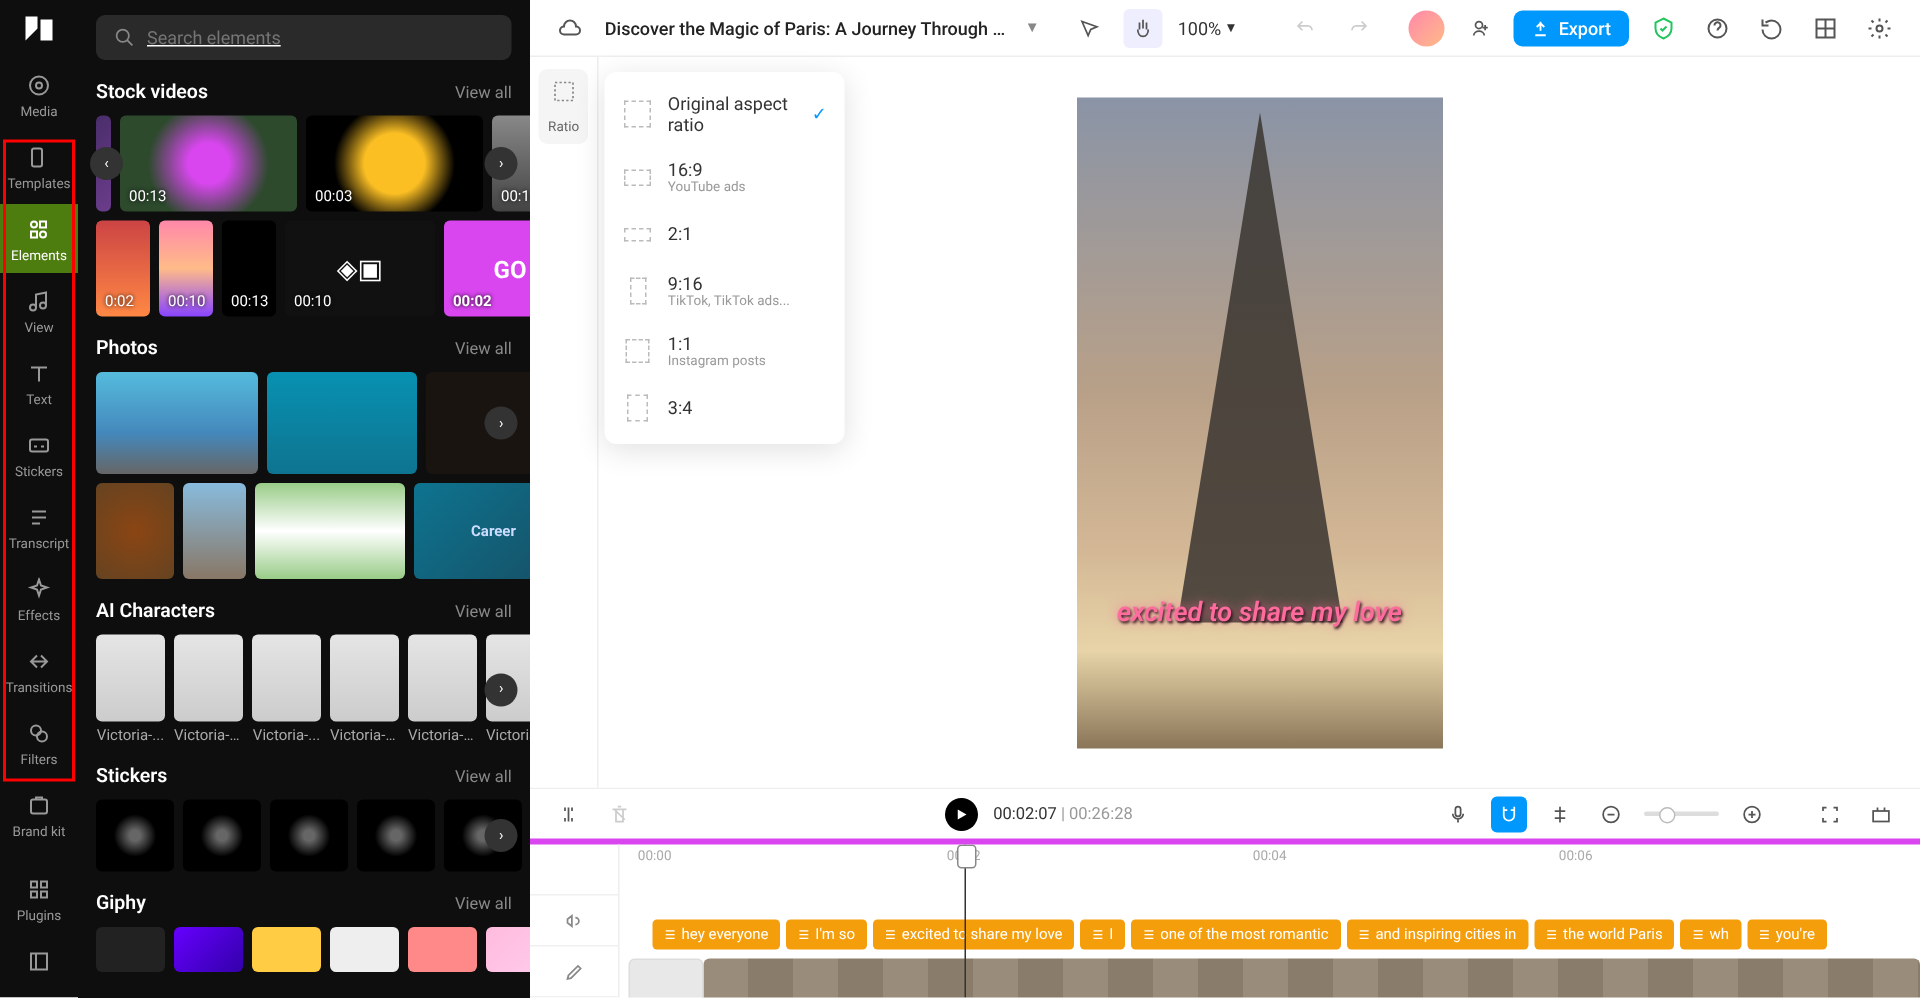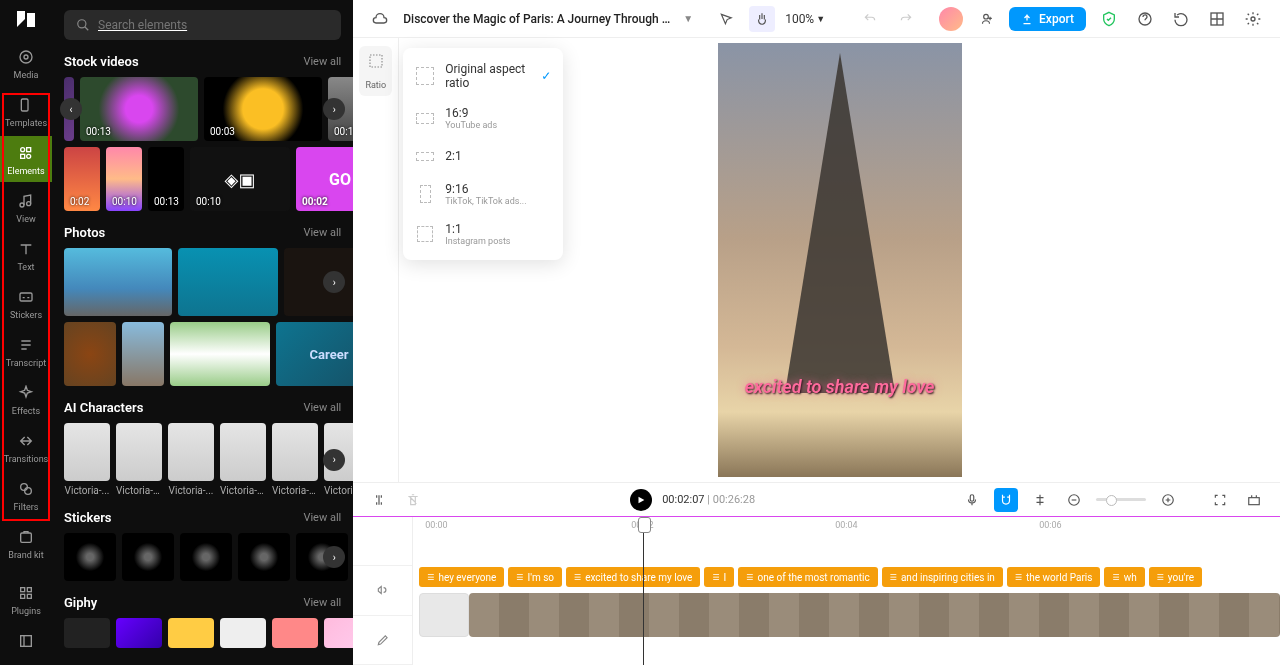--- a/index.html
+++ b/index.html
@@ -69,29 +69,29 @@
 .play-btn { width: 22px; height: 22px; background: #000; border-radius: 50%; display: flex; align-items: center; justify-content: center; cursor: pointer; }
 .time-text { font-size: 11px; color: #333; }
 .time-text .total { color: #999; }
 .timeline-bar .spacer { flex: 1; }
 .tl-icon { width: 24px; height: 24px; display: flex; align-items: center; justify-content: center; cursor: pointer; color: #555; }
 .tl-icon.active { background: #0098fd; color: #fff; border-radius: 4px; }
 .slider-track { width: 50px; height: 3px; background: #ddd; border-radius: 2px; position: relative; }
 .slider-track::after { content:''; position: absolute; left: 10px; top: -3px; width: 9px; height: 9px; background: #fff; border: 1px solid #bbb; border-radius: 50%; }
 
 
-.timeline { height: 149px; border-top: 1px solid #d946ef; display: flex; }
+.timeline { height: 106px; border-top: 4px solid #d946ef; display: flex; }
 .timeline-left { width: 60px; border-right: 1px solid #eee; display: flex; flex-direction: column; }
 .tl-left-row { flex: 1; display: flex; align-items: center; justify-content: center; border-bottom: 1px solid #f0f0f0; }
 .timeline-main { flex: 1; position: relative; overflow: hidden; }
 .ruler { height: 20px; display: flex; position: relative; font-size: 9px; color: #aaa; }
 .ruler-mark { position: absolute; top: 3px; }
 .playhead { position: absolute; top: 0; bottom: 0; width: 1px; background: #333; left: 230px; z-index: 10; }
 .playhead::before { content:''; position: absolute; top: 0; left: -5px; width: 11px; height: 14px; background: #fff; border: 1px solid #888; border-radius: 3px; }
-.caption-track { position: absolute; top: 50px; left: 0; right: 0; height: 20px; display: flex; gap: 4px; padding-left: 6px; }
+.caption-track { position: absolute; top: 50px; left: 16px; right: 0; height: 20px; display: flex; gap: 4px; padding-left: 6px; }
 .caption-clip { background: #f59e0b; color: #fff; font-size: 10px; padding: 2px 8px; border-radius: 3px; white-space: nowrap; display: flex; align-items: center; gap: 4px; }
 .caption-clip::before { content: '☰'; font-size: 8px; }
 .video-track { position: absolute; top: 76px; left: 6px; right: 0; height: 44px; display: flex; }
 .video-clip { flex: 1; background: repeating-linear-gradient(90deg, #9a8c7a 0, #9a8c7a 30px, #8a7c6a 30px, #8a7c6a 60px); border-radius: 4px; margin-left: 50px; }
 .video-clip-start { width: 50px; background: #e8e8e8; border-radius: 4px; border: 1px solid #ddd; position: absolute; left: 0; height: 44px; }
 
 
 .tc-purple { background: linear-gradient(135deg,#4a2d6b,#6b3d8b); }
 .tc-flower { background: radial-gradient(circle,#d946ef 20%,#2d4a2d 60%); }
 .tc-gold { background: radial-gradient(circle,#fbbf24 30%,#000 60%); }
@@ -100,21 +100,21 @@
 .tc-sunset { background: linear-gradient(180deg,#f8a,#fb8,#84f); }
 .tc-black { background: #000; }
 .tc-bw { background: #111; display:flex; align-items:center; justify-content:center; color:#fff; font-size:18px;}
 .tc-go { background: #d946ef; display:flex; align-items:center; justify-content:center; color:#fff; font-size:16px; font-weight:bold;}
 .tc-city { background: linear-gradient(180deg,#5bd,#48b 60%,#666); }
 .tc-boat { background: linear-gradient(180deg,#0891b2,#0e7490); }
 .tc-dark { background: #1a1410; }
 .tc-food { background: radial-gradient(circle,#8b4513,#654321); }
 .tc-street { background: linear-gradient(180deg,#8bd,#876); }
 .tc-dog { background: linear-gradient(180deg,#9c8,#fff 50%,#9c8); }
-.tc-career { background: linear-gradient(135deg,#0e7490,#164e63); display:flex;align-items:center;justify-content:center;color:#cdf;font-size:13px;font-weight:bold;}
+.tc-career { background: linear-gradient(135deg,#0e7490,#164e63); display:flex;align-items:center;justify-content:center;color:#cdf;font-size:10px;font-weight:bold;}
 .tc-char { background: linear-gradient(180deg,#e5e5e5,#ccc); }
 .tc-sticker { background: radial-gradient(circle,#666 10%,#000 40%); }
 .tc-giphy1 { background: #222; }
 .tc-giphy2 { background: linear-gradient(135deg,#60f,#30a); }
 .tc-giphy3 { background: #fc4; }
 .tc-giphy4 { background: #eee; }
 .tc-giphy5 { background: #f88; }
 .tc-giphy6 { background: linear-gradient(135deg,#fbd,#fce); }
 </style>
 </head>
@@ -502,20 +502,28 @@
         </div>
         <div class="ratio-option">
           <div style="width: 20px; height: 20px; display: flex; align-items: center; justify-content: center;">
             <div class="ratio-shape" style="width: 16px; height: 16px;"></div>
           </div>
           <div class="ratio-info">
             <div class="ratio-name">1:1</div>
             <div class="ratio-desc">Instagram posts</div>
           </div>
         </div>
+        <div class="ratio-option">
+          <div style="width: 20px; height: 20px; display: flex; align-items: center; justify-content: center;">
+            <div class="ratio-shape" style="width: 14px; height: 18px;"></div>
+          </div>
+          <div class="ratio-info">
+            <div class="ratio-name">3:4</div>
+          </div>
+        </div>
       </div>
 
     <div class="preview-wrap">
       <div class="preview">
         <div class="tower"></div>
         <div class="preview-caption">excited to share my love</div>
       </div>
     </div>
   </div>
 

